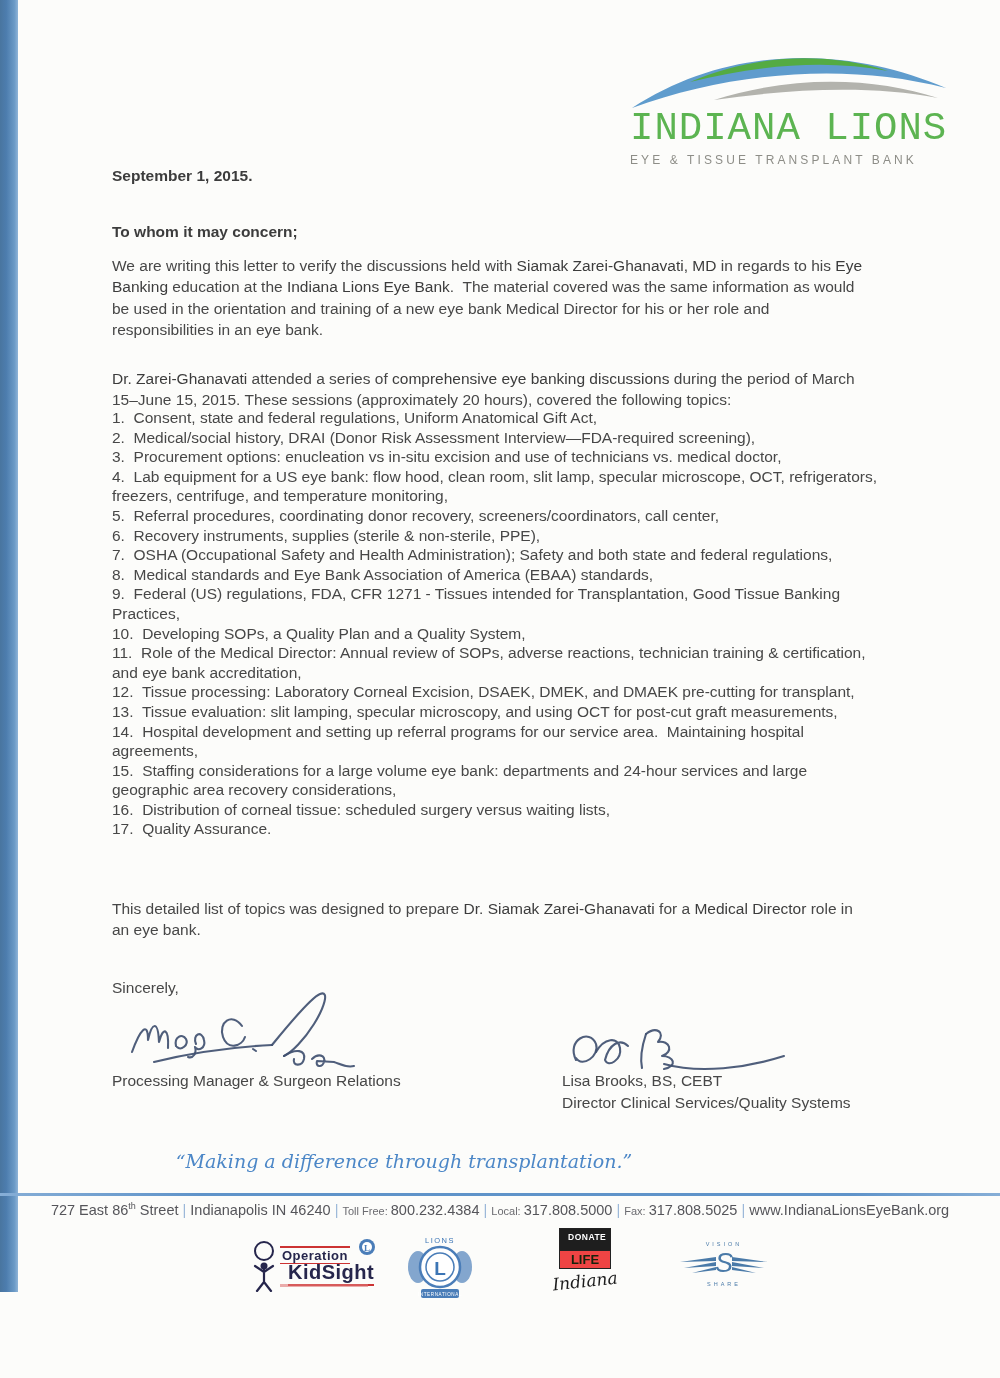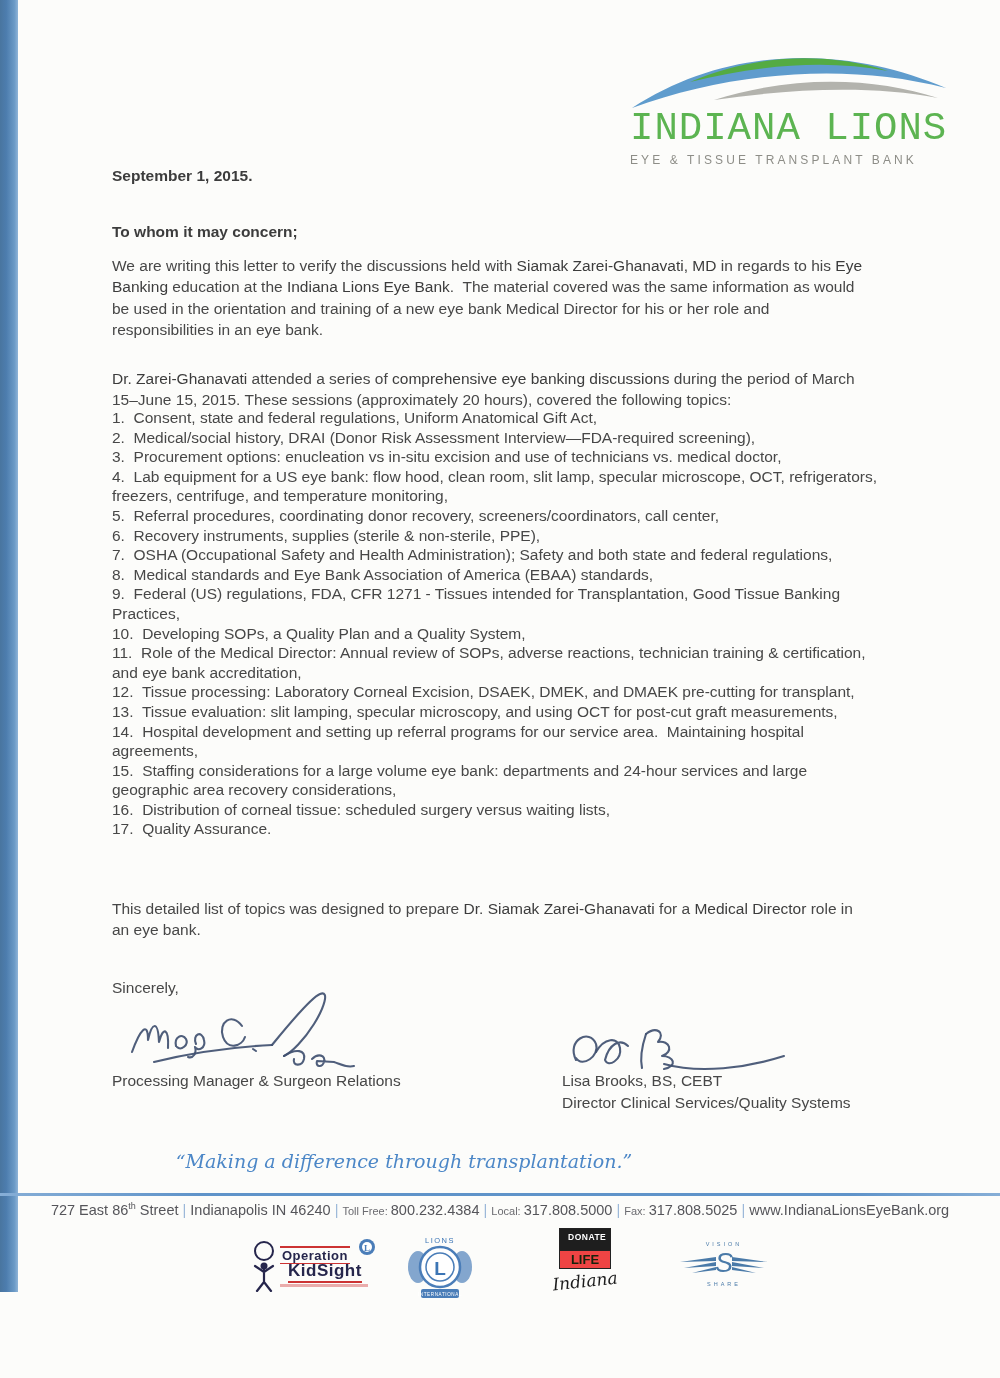--- a/index.html
+++ b/index.html
@@ -69,21 +69,21 @@
   .contact .sm { font-size:11px; color:#6b6b70; }
   .contact .sup { font-size:9px; vertical-align:super; }
   .contact .sep { color:#9ab7d8; }
 
   
   .plogo { position:absolute; }
   #logo-kidsight { left:250px; top:1238px; width:128px; height:56px; }
   .ks-wrap { position:relative; width:100%; height:100%; font-weight:bold; color:#26264c; }
   .ks-line1 { position:absolute; left:30px; top:8px; font-size:13px; letter-spacing:.5px;
     border-top:2px solid #c33; border-bottom:1.5px solid #c33; padding:0 2px; }
-  .ks-line2 { position:absolute; left:38px; top:23px; font-size:17px; letter-spacing:.5px;
+  .ks-line2 { position:absolute; left:38px; top:23px; font-size:20px; letter-spacing:.5px;
     border-bottom:2px solid #c33; }
   .ks-sub { position:absolute; left:30px; top:46px; width:88px; height:3px; background:#d77; opacity:.6; }
   #logo-lions { left:407px; top:1228px; width:66px; height:78px; }
   #logo-donatelife { left:552px; top:1228px; width:66px; height:80px; }
   .dl-box { width:52px; margin:0 auto; border:1px solid #222; }
   .dl-top { background:#1e1e1e; color:#fff; font-weight:bold; font-size:8.5px;
     text-align:center; letter-spacing:.5px; padding:3px 8px 8px; }
   .dl-life { background:#ef4444; color:#17230c; font-weight:bold; font-size:13px;
     text-align:center; padding:1px 0; border-top:1px solid #222; }
   .dl-script { font-family:"DejaVu Serif", serif; font-style:italic; font-size:17px;

